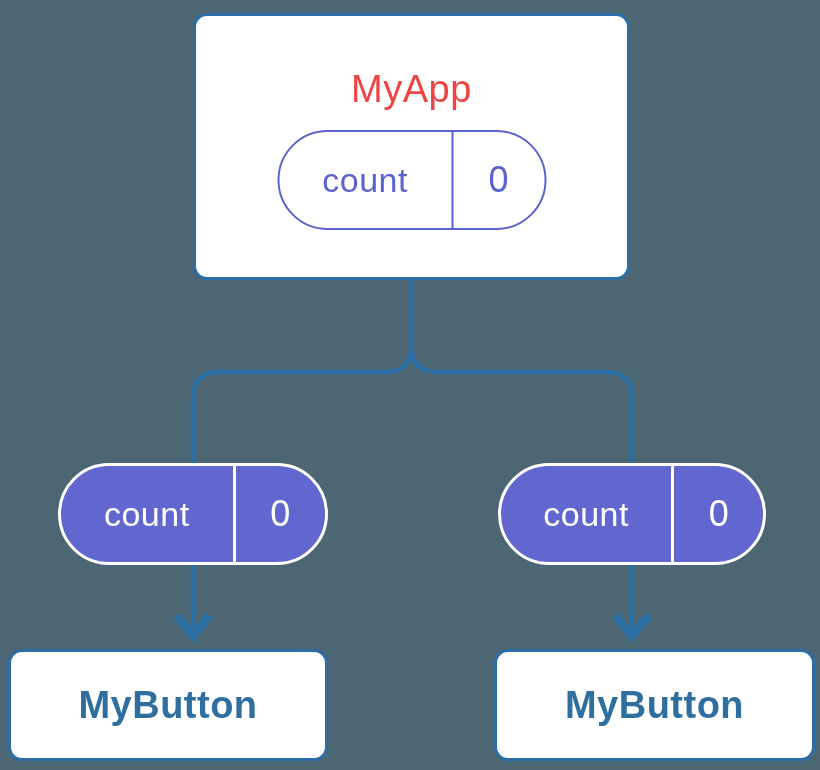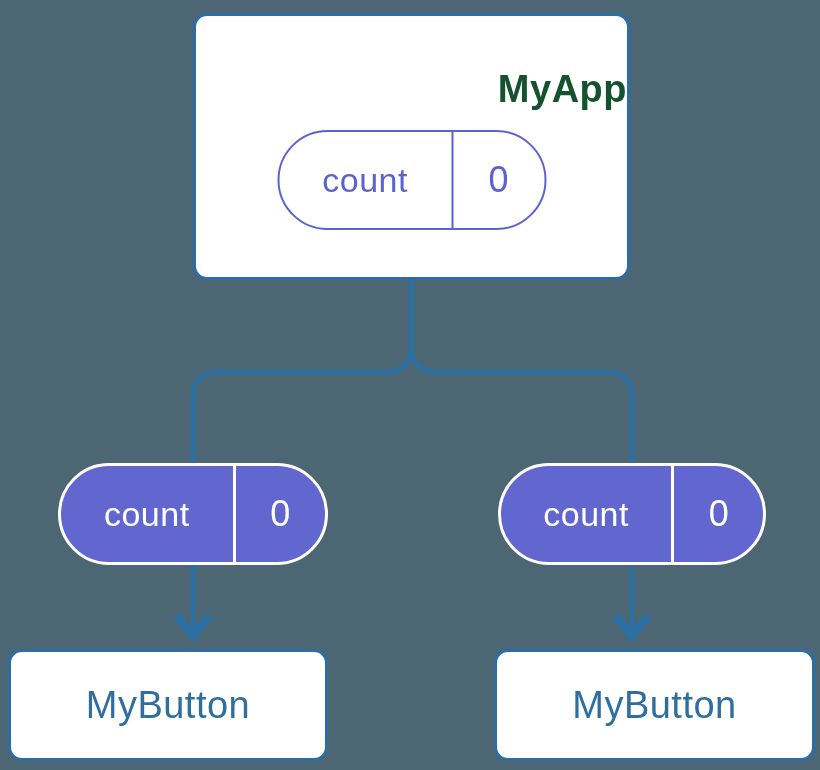--- a/index.html
+++ b/index.html
@@ -15,23 +15,23 @@
     position:absolute;
     background:#FFFFFF;
     border:3px solid #2C6DA6;
     border-radius:14px;
     box-sizing:border-box;
     z-index:2;
   }
   .node-app{left:193px;top:13px;width:437px;height:267px;}
   .node-title{
     position:absolute;top:52px;left:0;right:0;
-    text-align:right;
-    font-size:38px;font-weight:bold;
-    color:#14532d;letter-spacing:0.5px;
+    text-align:center;
+    font-size:38px;font-weight:normal;
+    color:#ef4444;letter-spacing:0.5px;
   }
   .pill{
     display:flex;align-items:stretch;
     box-sizing:border-box;
     border-radius:52px;
     overflow:hidden;
     z-index:3;
     text-align:center;
   }
   .pill .pill-name{
@@ -53,21 +53,21 @@
     position:absolute;
     height:102px;
     background:#6167CE;color:#FFFFFF;
     border:3px solid #FFFFFF;
   }
   .pill-purple .pill-value{border-left:3px solid #FFFFFF;}
   .pill-purple-left{left:58px;top:463px;width:270px;}
   .pill-purple-right{left:498px;top:463px;width:268px;}
   .node-button{
     display:flex;align-items:center;justify-content:center;
-    font-size:38px;font-weight:normal;color:#2F6F9F;
+    font-size:38px;font-weight:bold;color:#2F6F9F;
     letter-spacing:0.5px;
   }
   .node-button-left{left:8px;top:649px;width:320px;height:112px;}
   .node-button-right{left:494px;top:649px;width:321px;height:112px;}
 </style>
 </head>
 <body>
 
 <div class="canvas">
 

